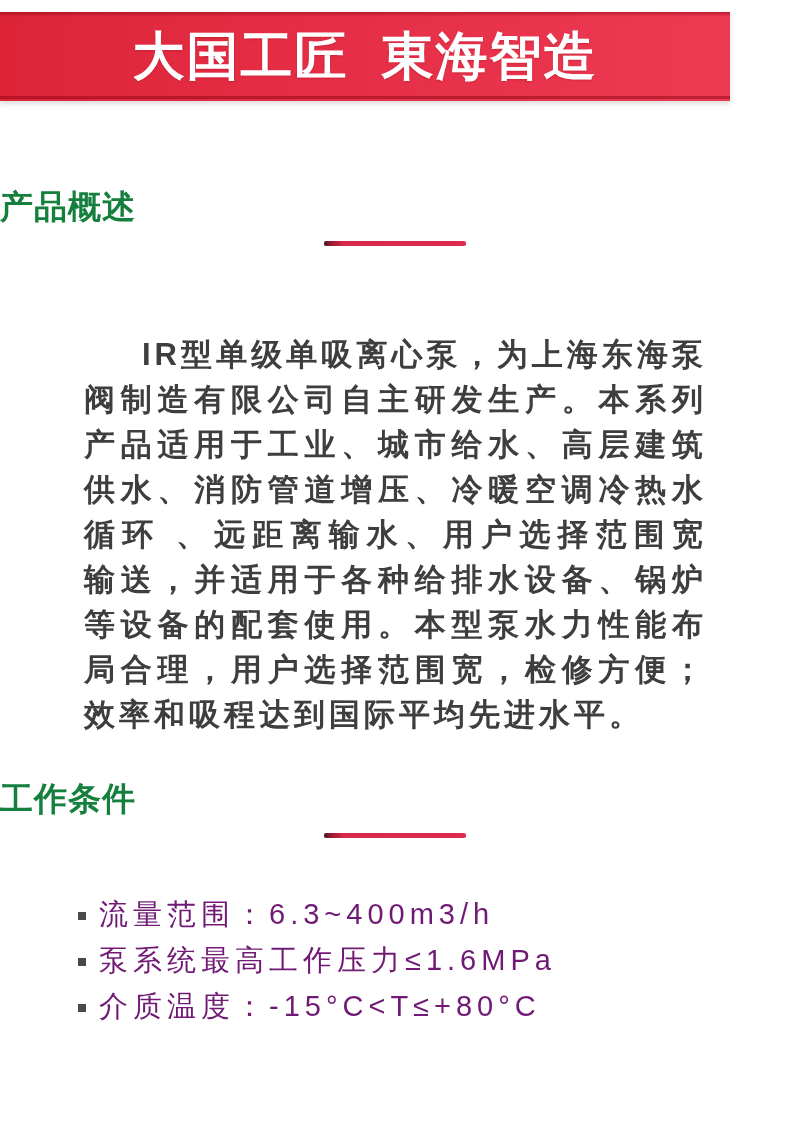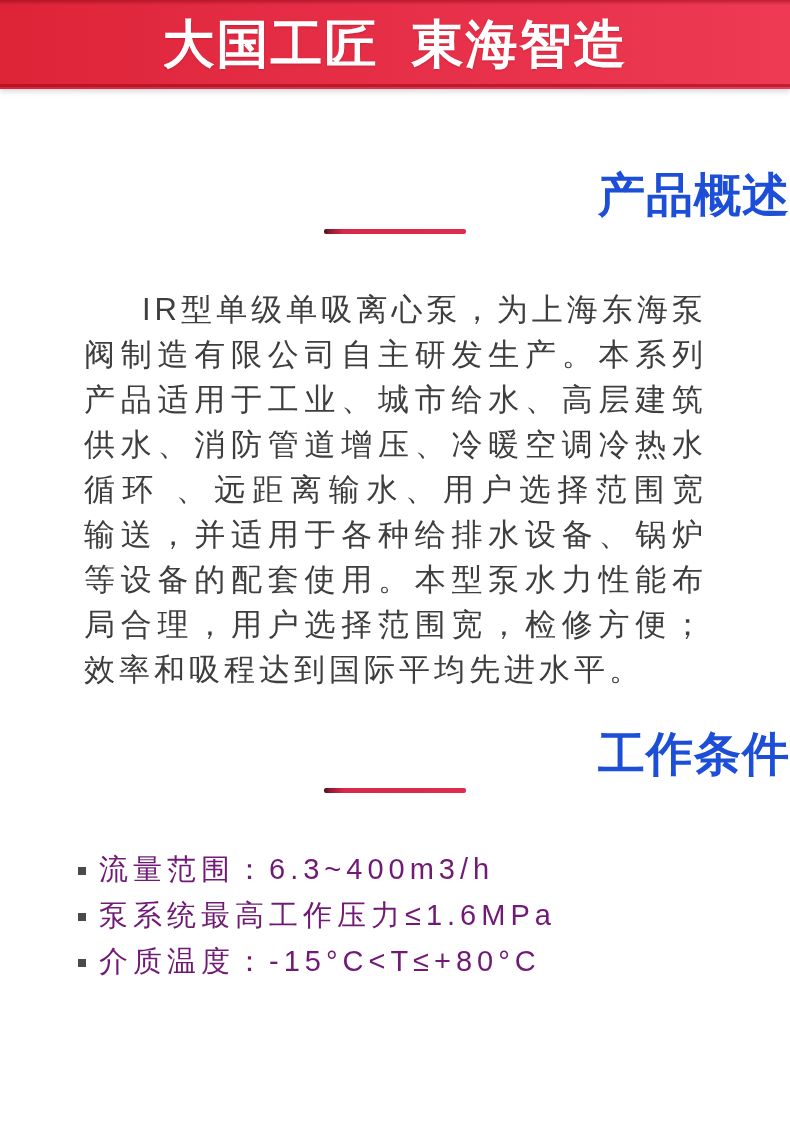--- a/index.html
+++ b/index.html
@@ -6,27 +6,28 @@
   html, body {
     width: 790px;
     background: #ffffff;
     font-family: "Liberation Sans", sans-serif;
   }
   body { height: 1126px; overflow: hidden; }
 
   
   .banner {
     position: relative;
-    width: 790px;
+    width: 730px;
     height: 89px;
     background: linear-gradient(90deg, #dd2437 0%, #e42c44 35%, #e9334c 70%, #ee3a53 100%);
     display: flex;
     align-items: center;
     justify-content: center;
     box-shadow: 0 3px 5px rgba(120, 120, 120, 0.25);
+    margin-top: 12px;
   }
   .banner::before {           
     content: "";
     position: absolute;
     left: 0; top: 0;
     width: 100%; height: 5px;
     background: linear-gradient(180deg, rgba(130,0,15,0.45), rgba(130,0,15,0));
   }
   .banner::after {            
     content: "";
@@ -40,44 +41,44 @@
     font-size: 52px;
     font-weight: 900;
     letter-spacing: 2px;
     white-space: pre;
     text-shadow: 0 1px 2px rgba(120, 0, 10, 0.25);
   }
 
   
   .section-heading {
     margin-top: 82px;
-    text-align: right;
-    font-size: 47px;
+    text-align: left;
+    font-size: 33px;
     line-height: 48px;
     font-weight: 900;
-    color: #1d4ed8;
+    color: #15803d;
     letter-spacing: 1px;
   }
   .wc-heading { margin-top: 38px; }
   .heading-underline {
     width: 142px;
     height: 5px;
     margin: 10px auto 0;
     background: linear-gradient(90deg, #47101c 0%, #8e1a30 4%, #d8294a 14%, #dd2c4d 100%);
     border-radius: 2px;
   }
 
   
   .overview-paragraph {
-    margin: 53px 83px 0 84px;   
+    margin: 86px 83px 0 84px;   
     font-size: 31px;
     line-height: 45px;
     letter-spacing: 4px;
     color: #3e3e3e;
-    font-weight: 400;
+    font-weight: 700;
   }
   .p-line {
     text-align: justify;
     text-align-last: justify;
     text-justify: inter-character;
   }
   .p-line.first { text-indent: 58px; }
   .p-line.last  { text-align-last: left; }
 
   

